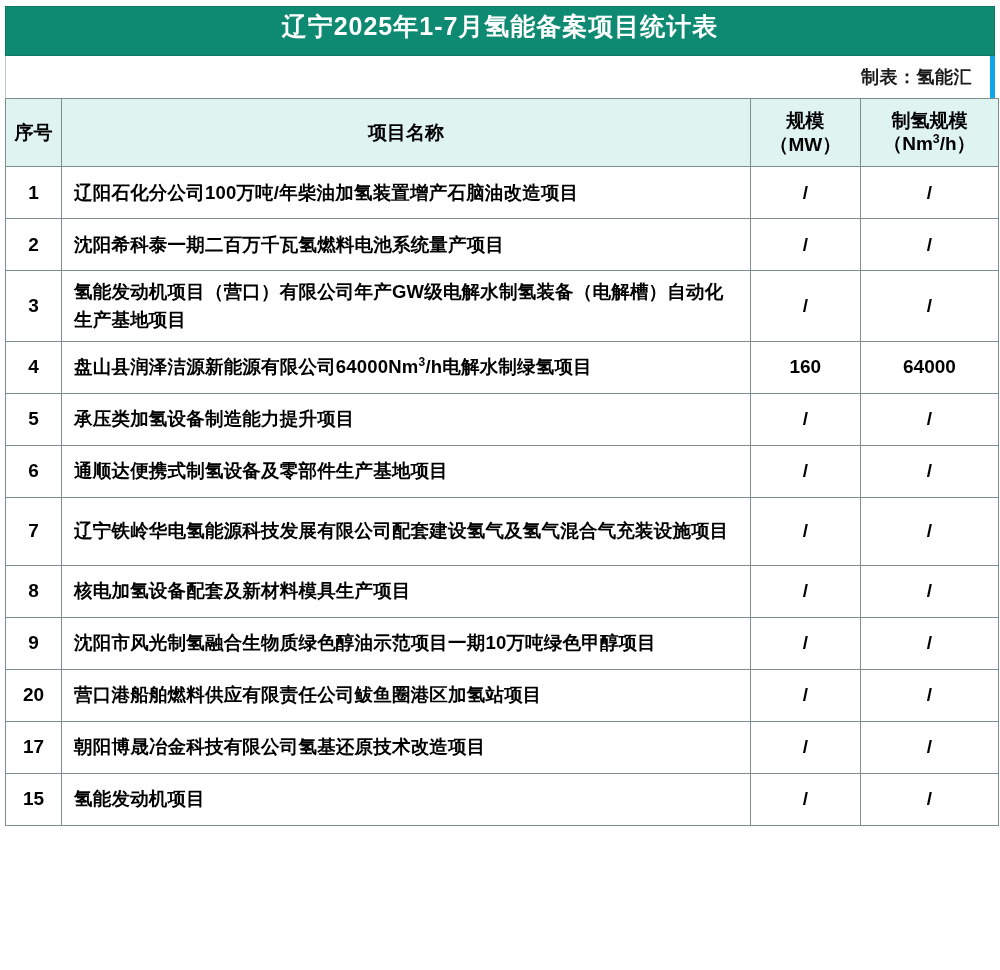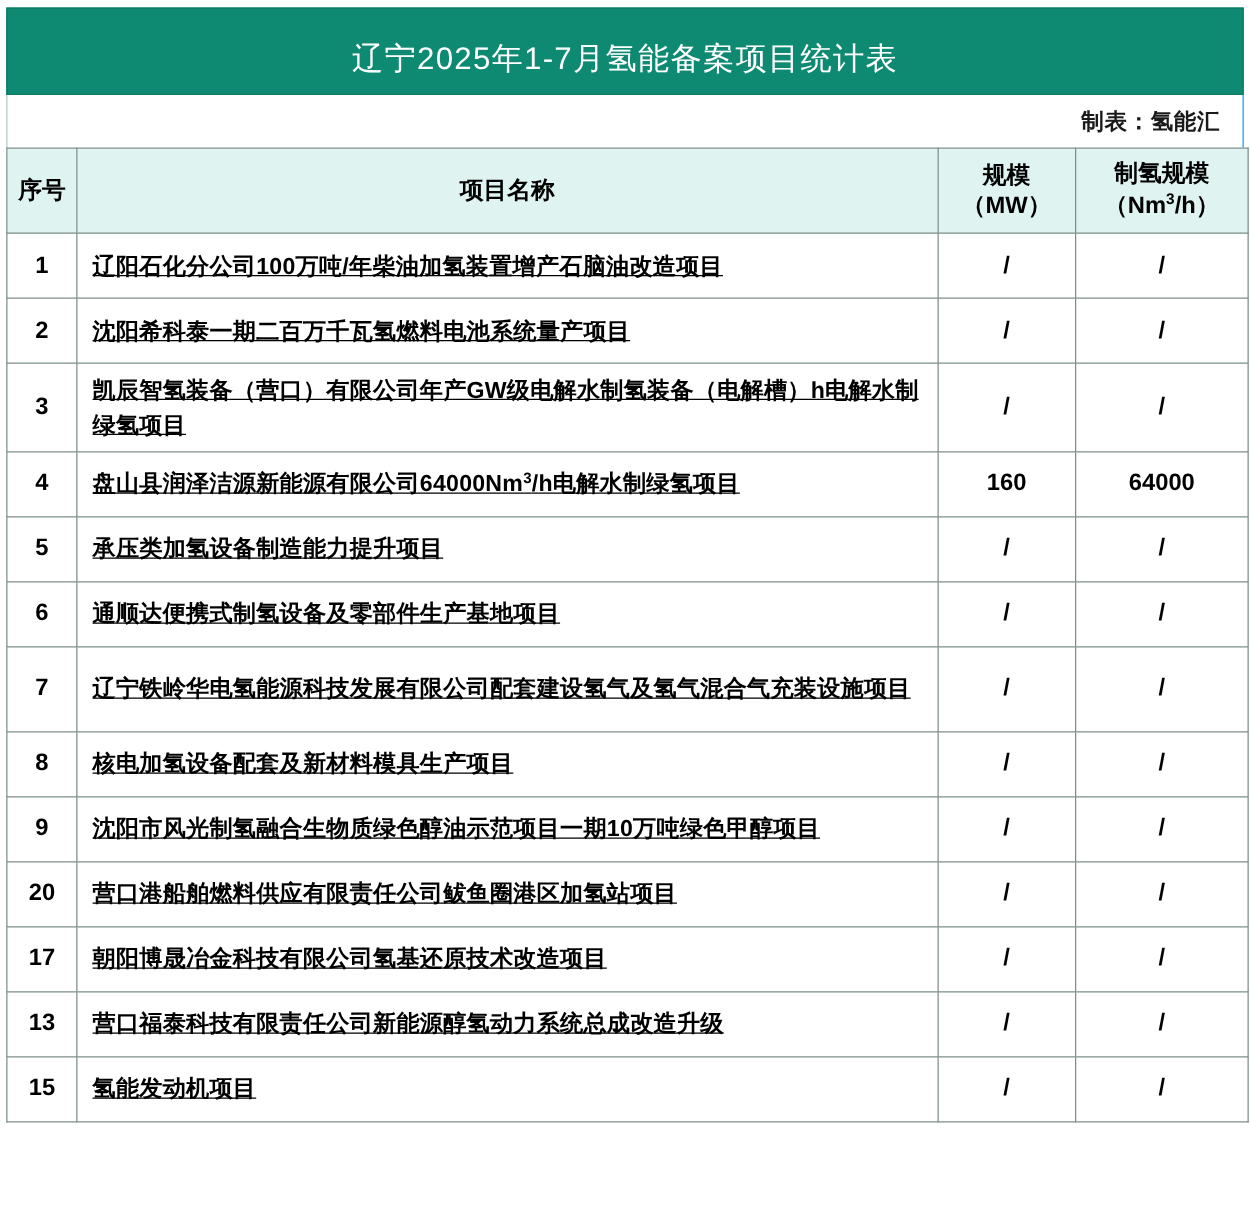--- a/index.html
+++ b/index.html
@@ -16,35 +16,35 @@
   .sheet {
     width: 1000px;
     box-sizing: border-box;
     padding: 6px 4px 0 4px;
   }
   .title-bar {
     background: #0f8a72;
     color: #ffffff;
     text-align: center;
     font-size: 25px;
-    font-weight: normal;
+    font-weight: bold;
     letter-spacing: 1px;
-    padding: 23px 0 12px 0;
+    padding: 3px 0 12px 0;
     box-sizing: border-box;
     border: 1px solid #0d7a64;
     margin: 0 1px;
   }
   .credit-row {
     height: 42px;
     display: flex;
     align-items: center;
     justify-content: flex-end;
     padding-right: 18px;
     border-left: 1px solid #b9c9c6;
-    border-right: 1px solid #0ea5e9;
+    border-right: 5px solid #0ea5e9;
     margin: 0 1px;
     box-sizing: border-box;
   }
   .credit-text {
     font-size: 18px;
     font-weight: bold;
     color: #1a1a1a;
     letter-spacing: 0.5px;
   }
   table.data {
@@ -77,21 +77,20 @@
     vertical-align: middle;
   }
   tbody td.name {
     text-align: left;
     font-size: 18.5px;
     font-weight: bold;
     padding: 7px 10px 7px 12px;
     line-height: 1.5;
     vertical-align: middle;
     letter-spacing: 0.2px;
-    text-decoration: underline;
   }
   tbody td.val {
     text-align: center;
     font-size: 19px;
     font-weight: bold;
     vertical-align: middle;
   }
   tbody tr { height: 52px; }
   tbody tr.tall { height: 68px; }
   sup { font-size: 0.65em; vertical-align: super; }
@@ -136,21 +135,21 @@
           <td class="val">/</td>
         </tr>
         <tr>
           <td class="idx">2</td>
           <td class="name">沈阳希科泰一期二百万千瓦氢燃料电池系统量产项目</td>
           <td class="val">/</td>
           <td class="val">/</td>
         </tr>
         <tr class="tall">
           <td class="idx">3</td>
-          <td class="name">凯辰智氢装备（营口）有限公司年产GW级电解水制氢装备（电解槽）h电解水制绿氢项目</td>
+          <td class="name">氢能发动机项目（营口）有限公司年产GW级电解水制氢装备（电解槽）自动化生产基地项目</td>
           <td class="val">/</td>
           <td class="val">/</td>
         </tr>
         <tr>
           <td class="idx">4</td>
           <td class="name">盘山县润泽洁源新能源有限公司64000Nm<sup>3</sup>/h电解水制绿氢项目</td>
           <td class="val">160</td>
           <td class="val">64000</td>
         </tr>
         <tr>
@@ -189,26 +188,20 @@
           <td class="val">/</td>
           <td class="val">/</td>
         </tr>
         <tr>
           <td class="idx">17</td>
           <td class="name">朝阳博晟冶金科技有限公司氢基还原技术改造项目</td>
           <td class="val">/</td>
           <td class="val">/</td>
         </tr>
         <tr>
-          <td class="idx">13</td>
-          <td class="name">营口福泰科技有限责任公司新能源醇氢动力系统总成改造升级</td>
-          <td class="val">/</td>
-          <td class="val">/</td>
-        </tr>
-        <tr>
           <td class="idx">15</td>
           <td class="name">氢能发动机项目</td>
           <td class="val">/</td>
           <td class="val">/</td>
         </tr>
       </tbody>
   </table>
 
 </div>
 

